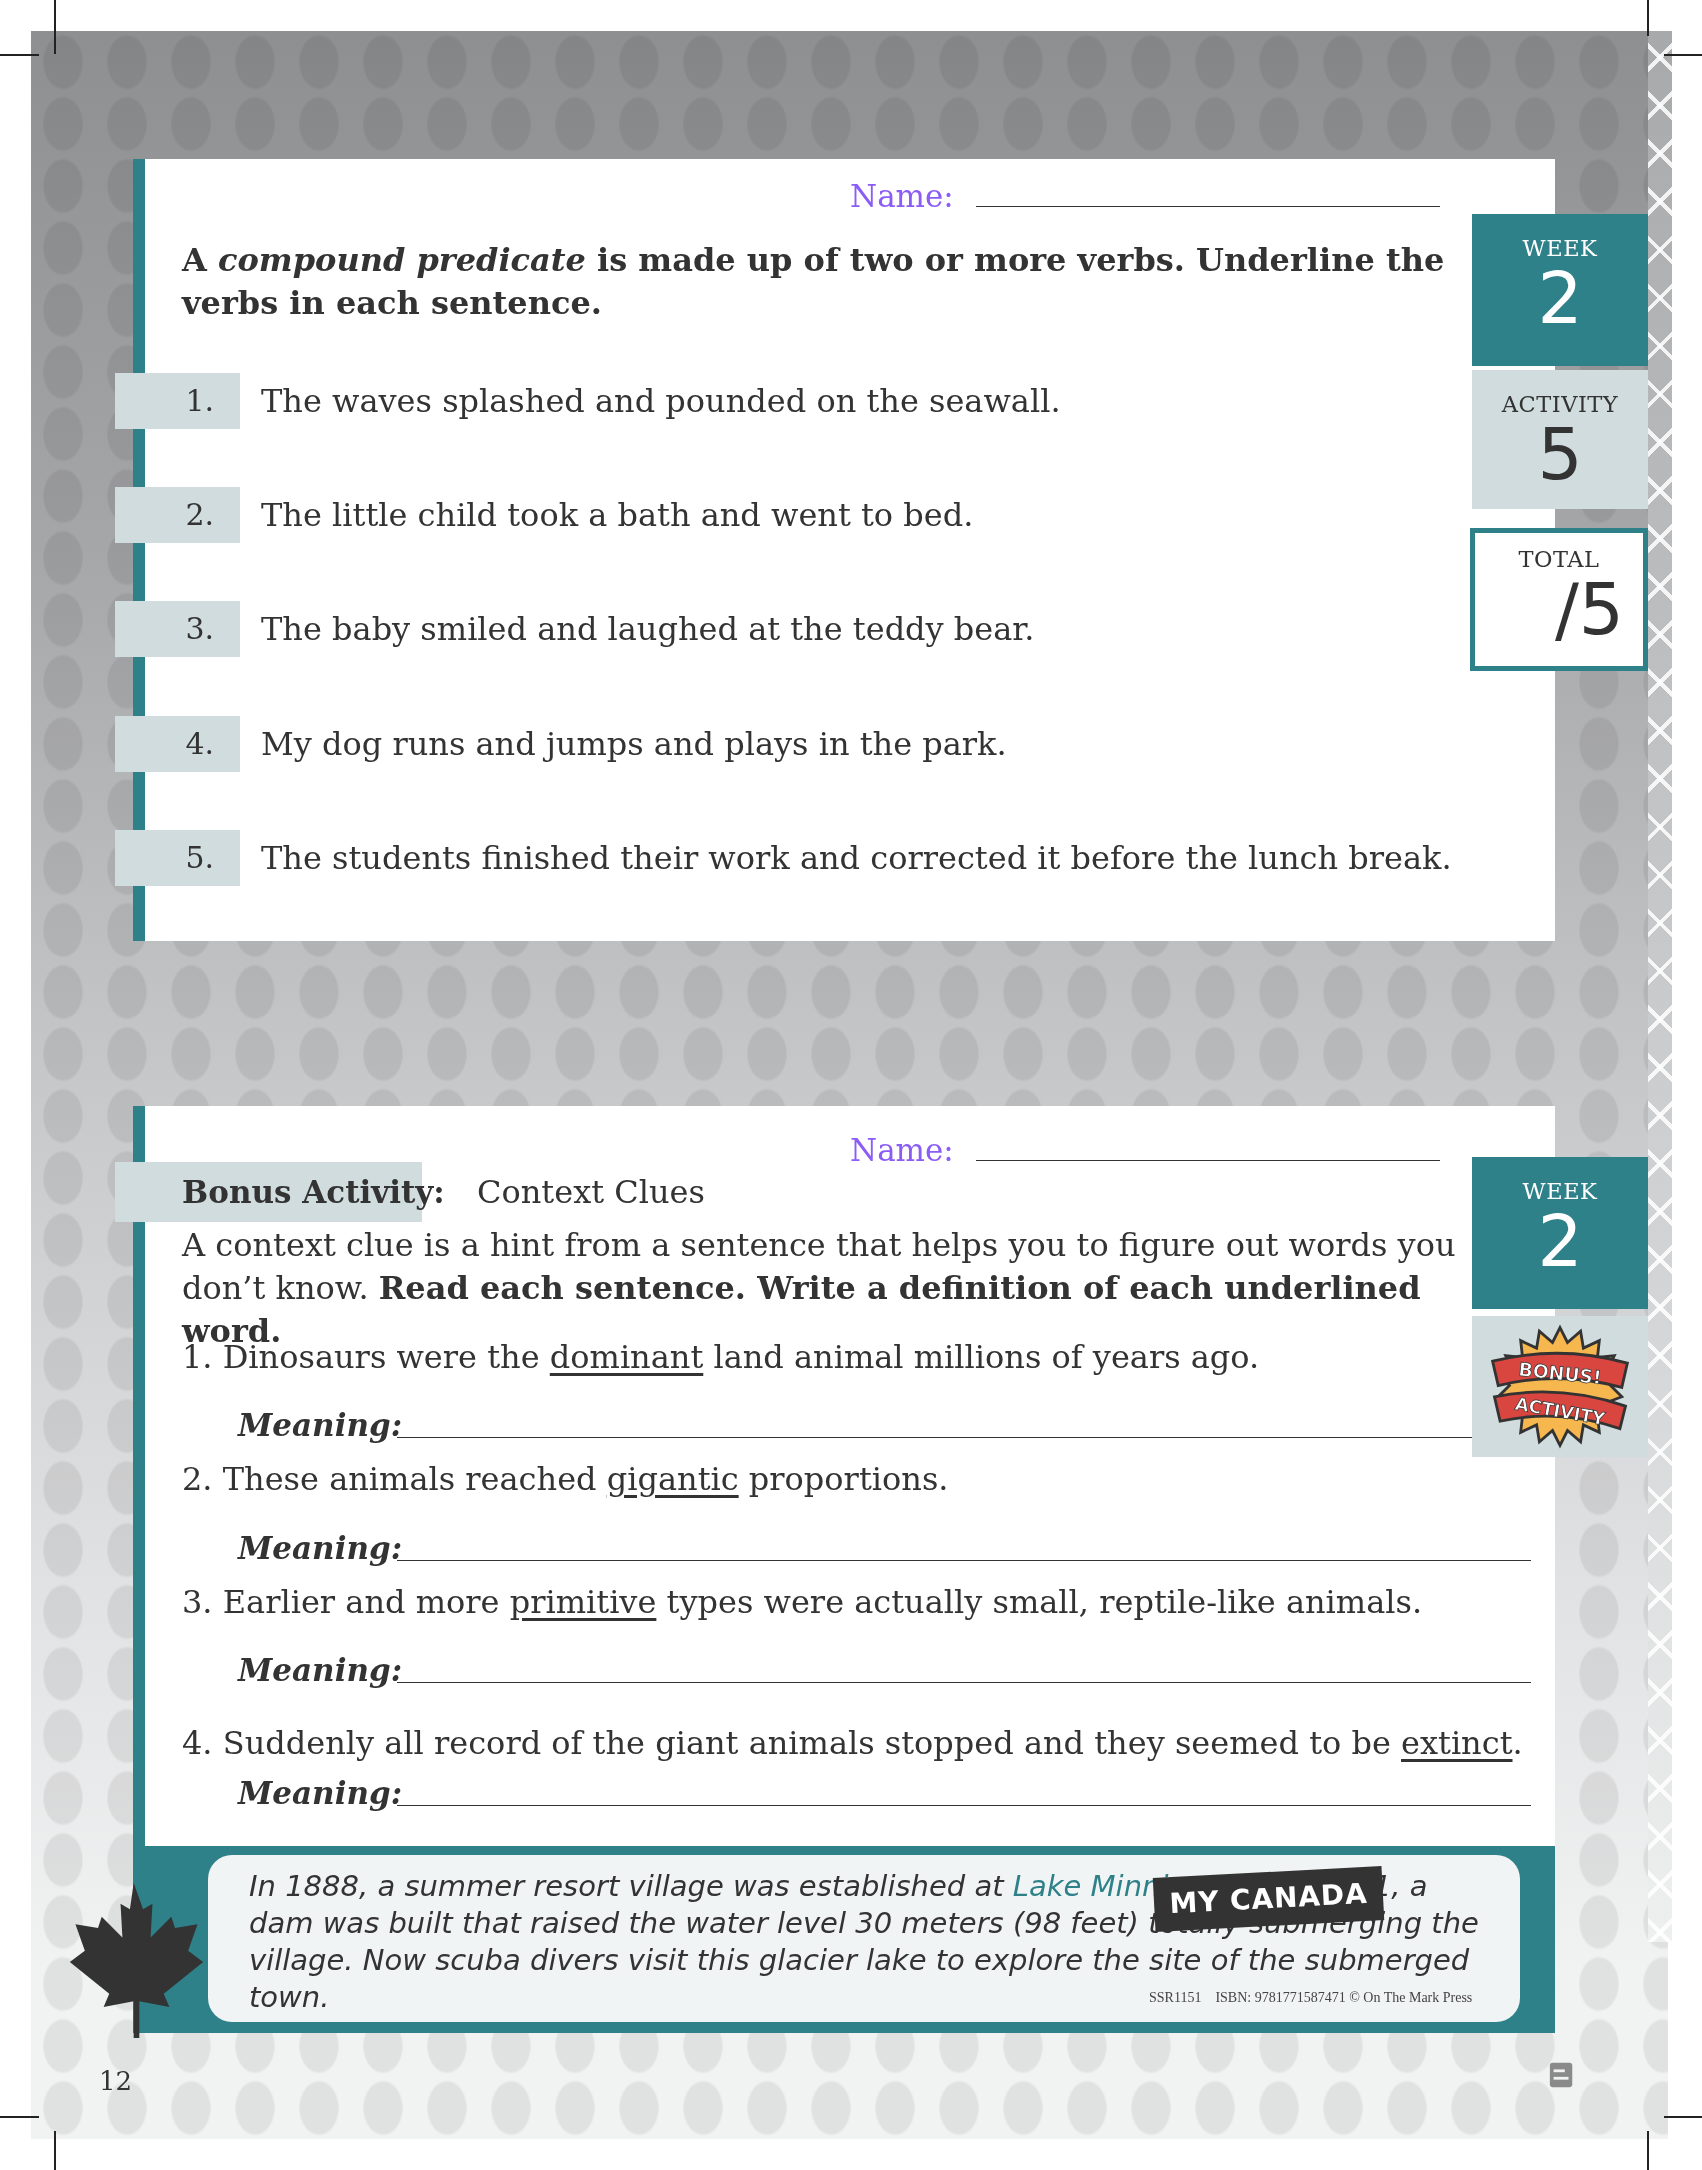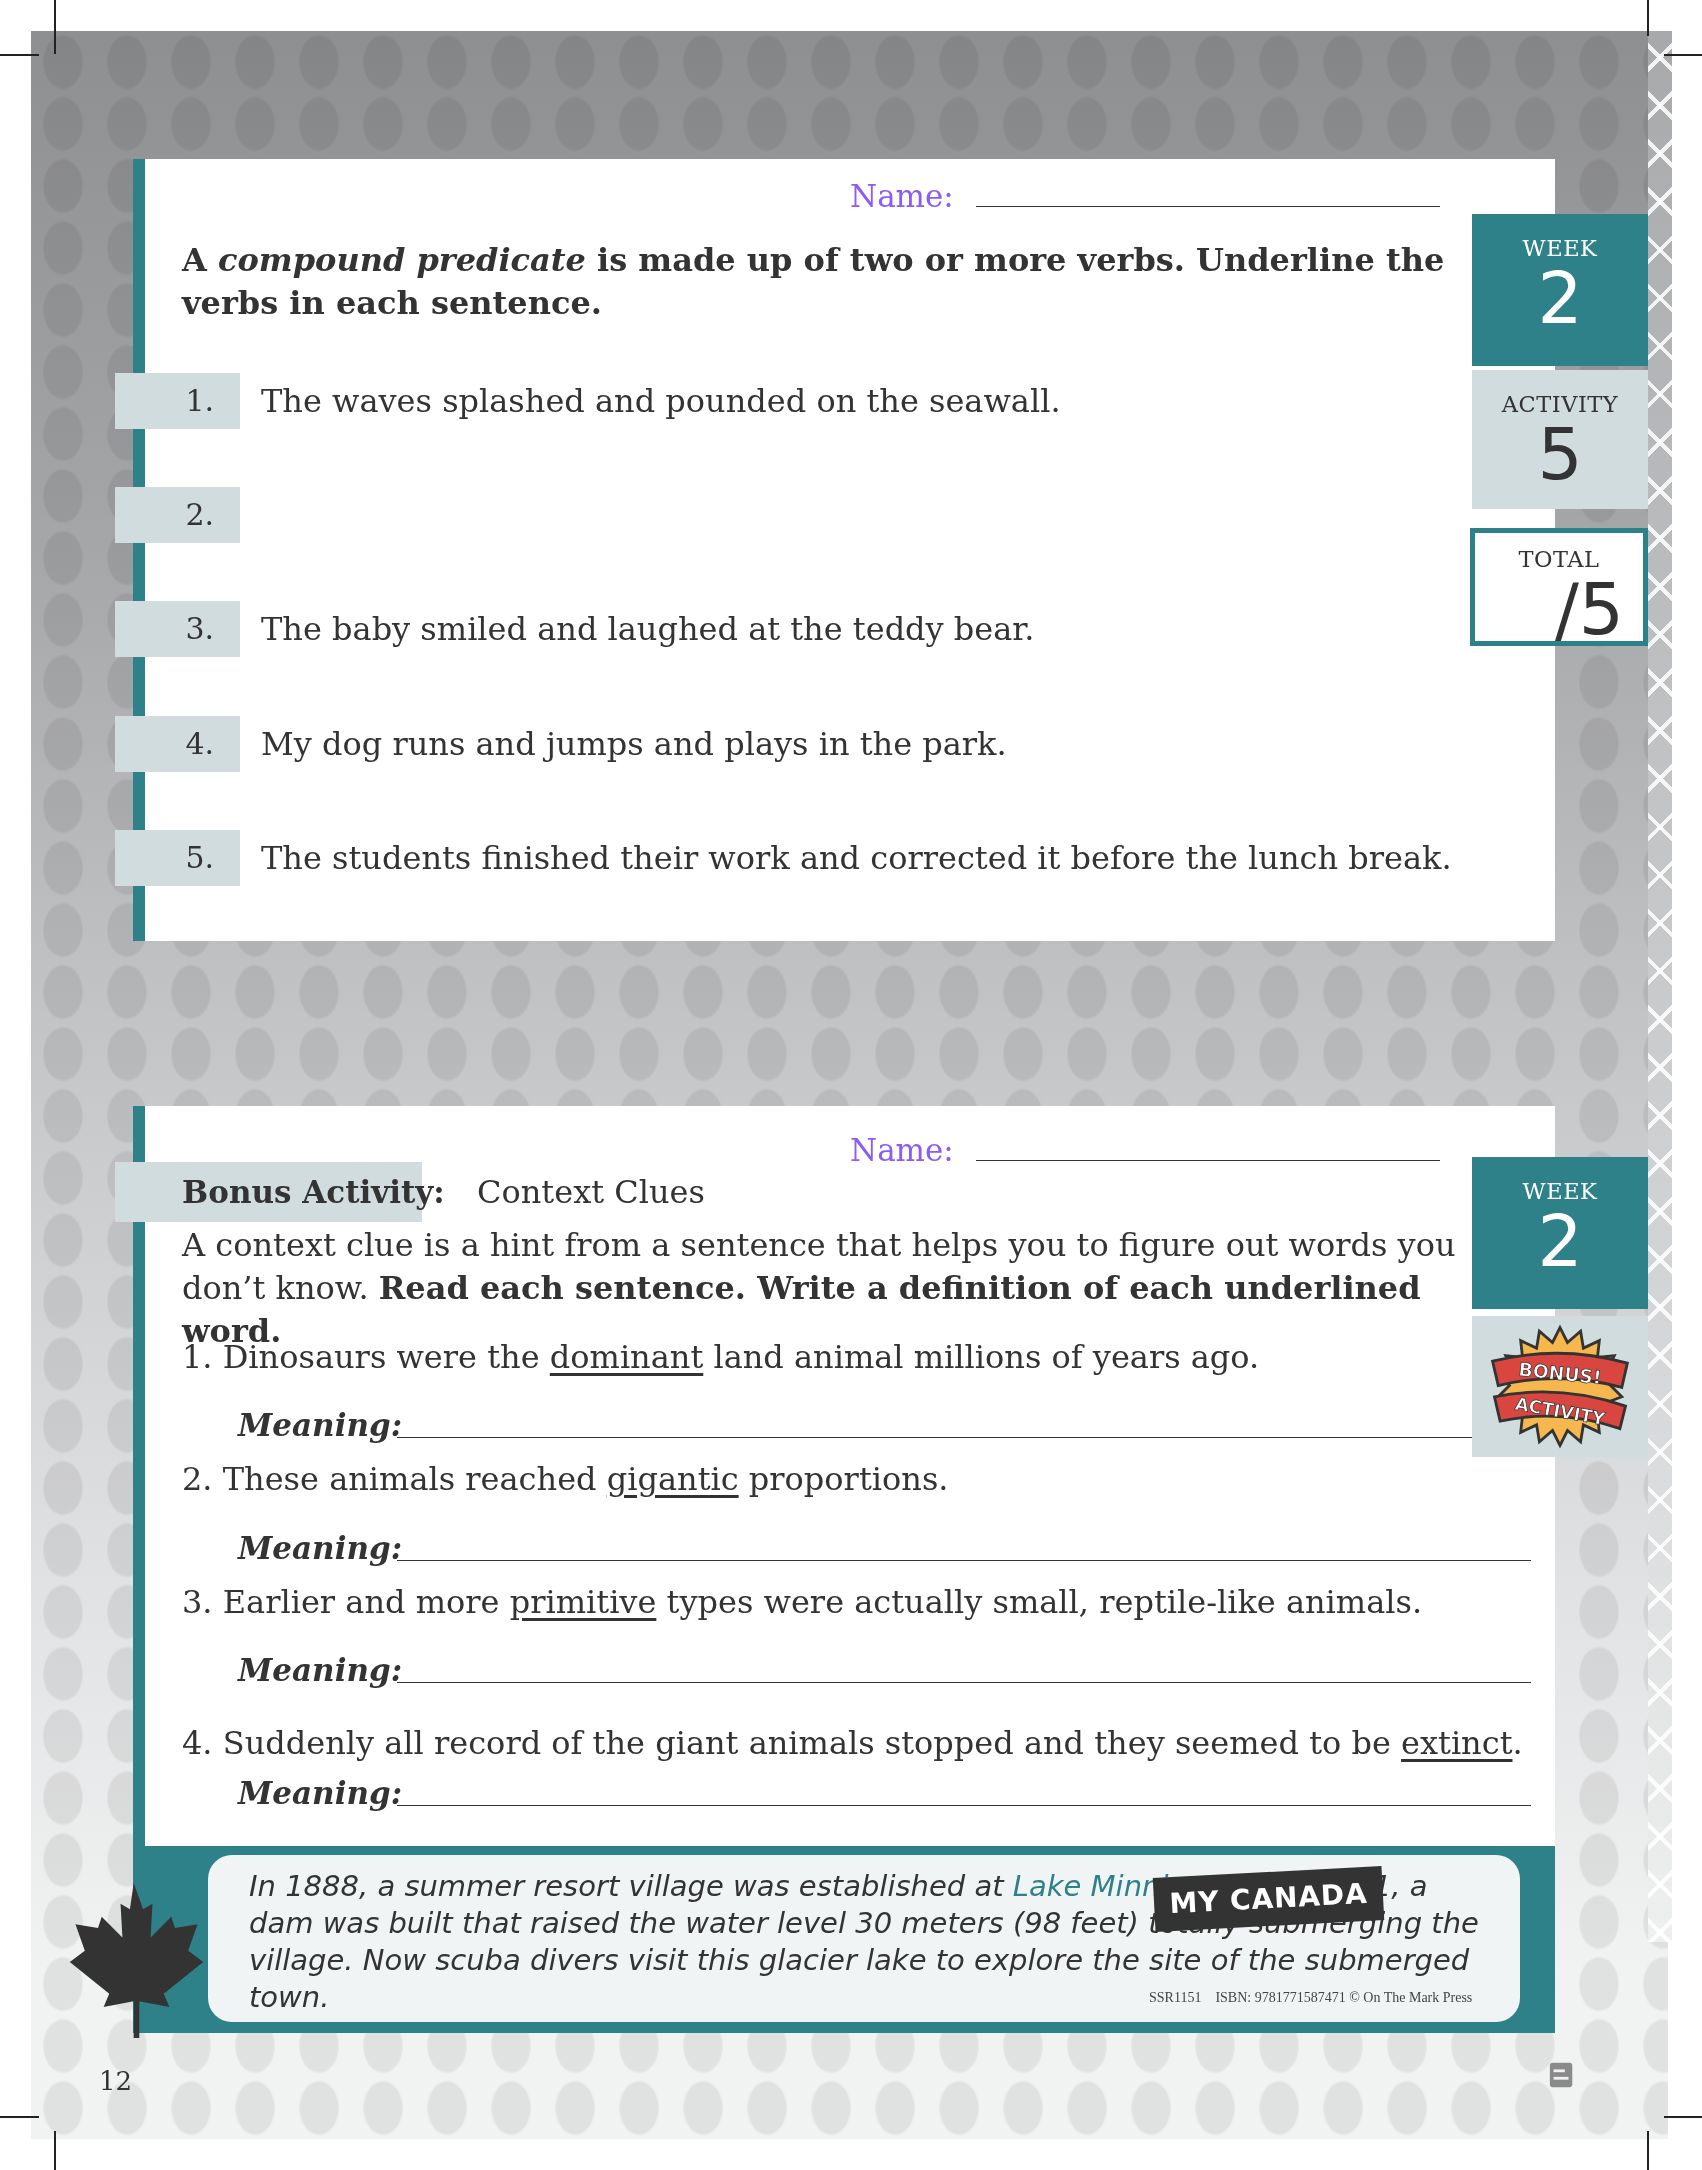--- a/index.html
+++ b/index.html
@@ -52,21 +52,21 @@
     position: absolute; left: 146px; top: 0; line-height: 56px;
     font-size: 32px; color: #333; white-space: nowrap;
   }
 
   .side-box {
     position: absolute; left: 1472px; width: 176px;
     text-align: center; box-sizing: border-box;
   }
   .week-box { background: #2e8189; color: #ffffff; height: 152px; }
   .activity-box { background: #d1dcde; color: #333; height: 139px; }
-  .total-box { background: #ffffff; border: 5.6px solid #2e8189; color: #333; height: 118px; left: 1470px; width: 178px; }
+  .total-box { background: #ffffff; border: 5.6px solid #2e8189; color: #333; height: 143px; left: 1470px; width: 178px; }
   .side-label { font-size: 22.5px; padding-top: 20.6px; letter-spacing: 0.5px; }
   .side-num { font-family: "DejaVu Sans", "Liberation Sans", sans-serif; font-size: 71px; line-height: 75px; }
   .total-box .side-label { padding-top: 13px; }
   .total-box .side-num { text-align: right; padding-right: 19px; }
 
   .bonus-tab {
     position: absolute; left: -30px; top: 56px; width: 307px; height: 60px;
     background: #d1dcde;
   }
   .bonus-label {
@@ -148,20 +148,21 @@
   </div>
 
   <div class="instruction"><span>A </span><em>compound predicate</em><span> is made up of two or more verbs. Underline the verbs in each sentence.</span></div>
 
   <div class="q-row" style="top:214px;">
     <div class="q-tab">1.</div>
     <div class="q-text">The waves splashed and pounded on the seawall.</div>
   </div>
   <div class="q-row" style="top:328px;">
     <div class="q-tab">2.</div>
+    <div class="q-text">The little child took a bath and went to bed.</div>
   </div>
   <div class="q-row" style="top:442px;">
     <div class="q-tab">3.</div>
     <div class="q-text">The baby smiled and laughed at the teddy bear.</div>
   </div>
   <div class="q-row" style="top:557px;">
     <div class="q-tab">4.</div>
     <div class="q-text">My dog runs and jumps and plays in the park.</div>
   </div>
   <div class="q-row" style="top:671px;">

